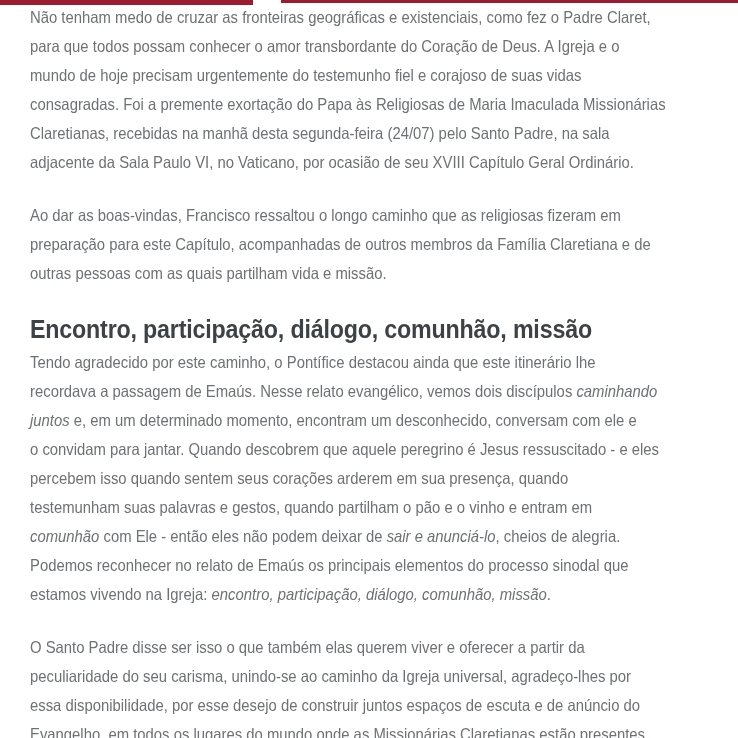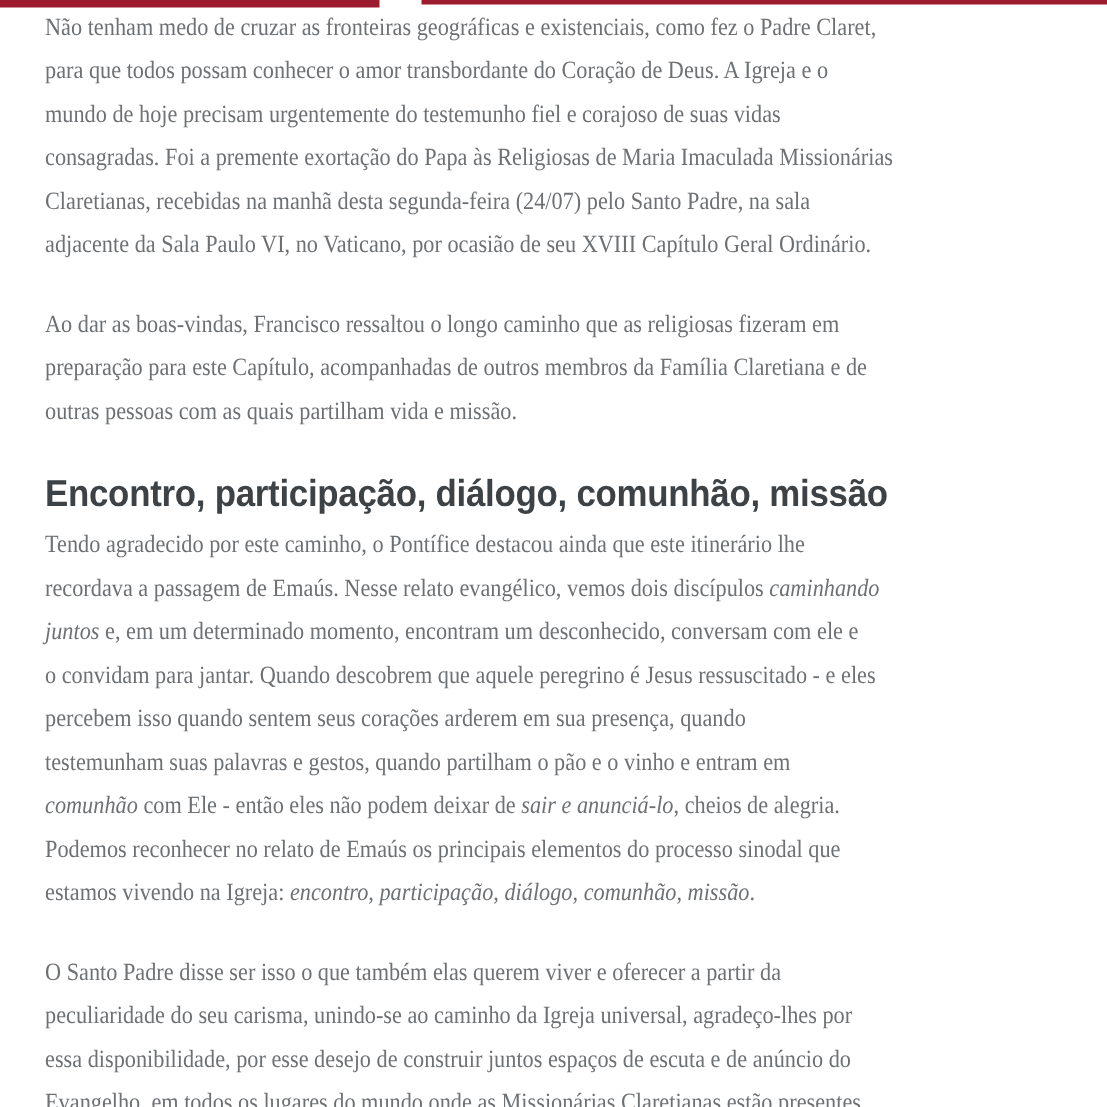--- a/index.html
+++ b/index.html
@@ -27,21 +27,20 @@
   }
   .article{
     position:absolute;
     top:3px;left:30px;right:18px;
     color:var(--body-text);
     font-size:16.5px;
     line-height:29px;
   }
   .paragraph{
     margin:0 0 24px 0;
-    font-family:Liberation Serif, serif;
   }
   .line{
     white-space:nowrap;
     transform:scaleX(0.90);
     transform-origin:0 50%;
   }
   .line em{
     font-style:italic;
   }
   .article-heading{

